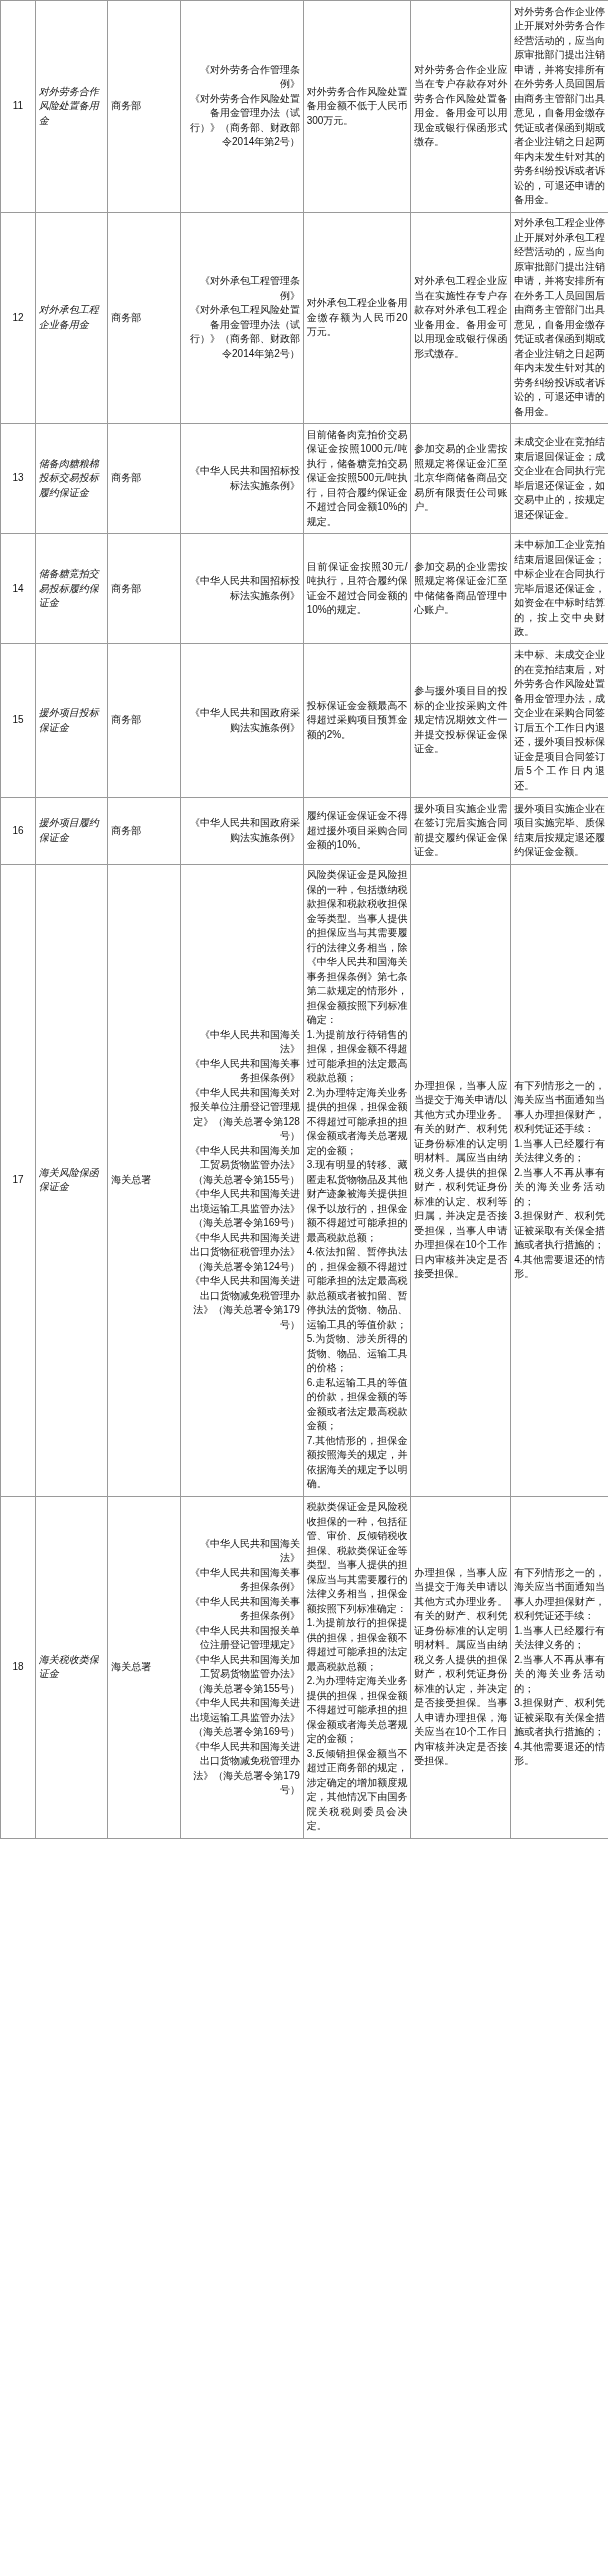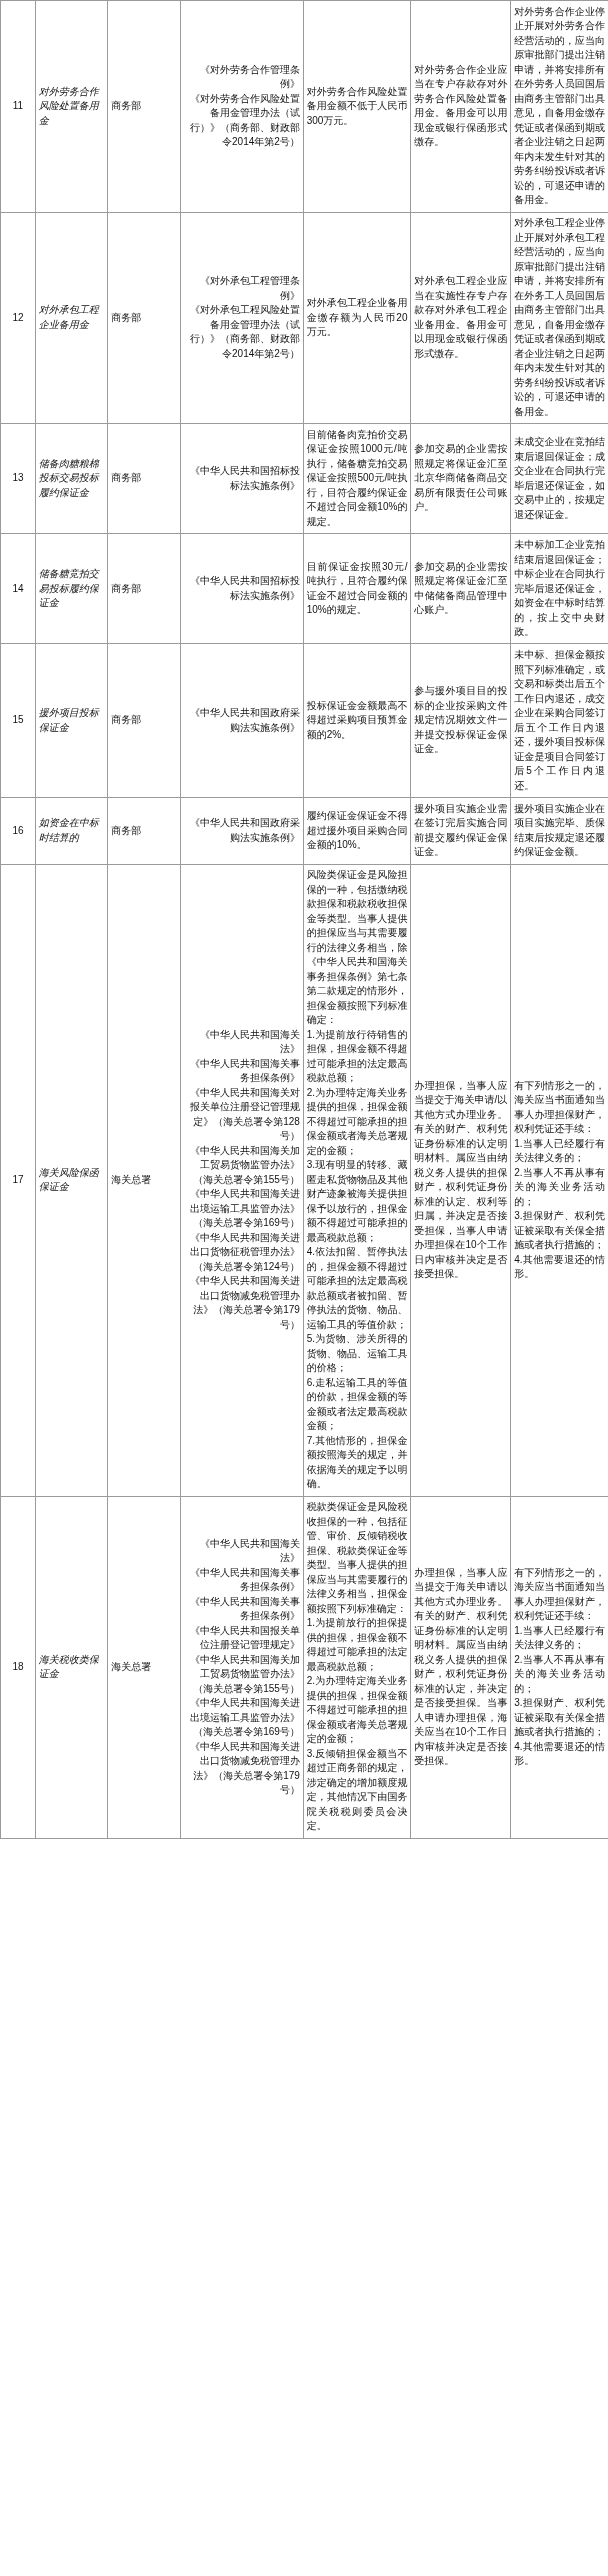--- a/index.html
+++ b/index.html
@@ -142,26 +142,26 @@
         <td class="c-return cell-block">未中标加工企业竞拍结束后退回保证金；中标企业在合同执行完毕后退还保证金，如资金在中标时结算的，按上交中央财政。</td>
       </tr>
 
       <tr>
         <td class="c-idx">15</td>
         <td class="c-name">援外项目投标保证金</td>
         <td class="c-dept">商务部</td>
         <td class="c-basis cell-block">《中华人民共和国政府采购法实施条例》</td>
         <td class="c-standard cell-block">投标保证金金额最高不得超过采购项目预算金额的2%。</td>
         <td class="c-account cell-block">参与援外项目目的投标的企业按采购文件规定情况期效文件一并提交投标保证金保证金。</td>
-        <td class="c-return cell-block">未中标、担保金额按照下列标准确定，或交易和标类出后五个工作日内退还，成交企业在采购合同签订后五个工作日内退还，援外项目投标保证金是项目合同签订后5个工作日内退还。</td>
+        <td class="c-return cell-block">未中标、未成交企业的在竞拍结束后，对外劳务合作风险处置备用金管理办法，成交企业在采购合同签订后五个工作日内退还，援外项目投标保证金是项目合同签订后5个工作日内退还。</td>
       </tr>
 
       <tr>
         <td class="c-idx">16</td>
-        <td class="c-name">如资金在中标时结算的</td>
+        <td class="c-name">援外项目履约保证金</td>
         <td class="c-dept">商务部</td>
         <td class="c-basis cell-block">《中华人民共和国政府采购法实施条例》</td>
         <td class="c-standard cell-block">履约保证金保证金不得超过援外项目采购合同金额的10%。</td>
         <td class="c-account cell-block">援外项目实施企业需在签订完后实施合同前提交履约保证金保证金。</td>
         <td class="c-return cell-block">援外项目实施企业在项目实施完毕、质保结束后按规定退还履约保证金金额。</td>
       </tr>
 
       <tr>
         <td class="c-idx">17</td>
         <td class="c-name">海关风险保函保证金</td>

